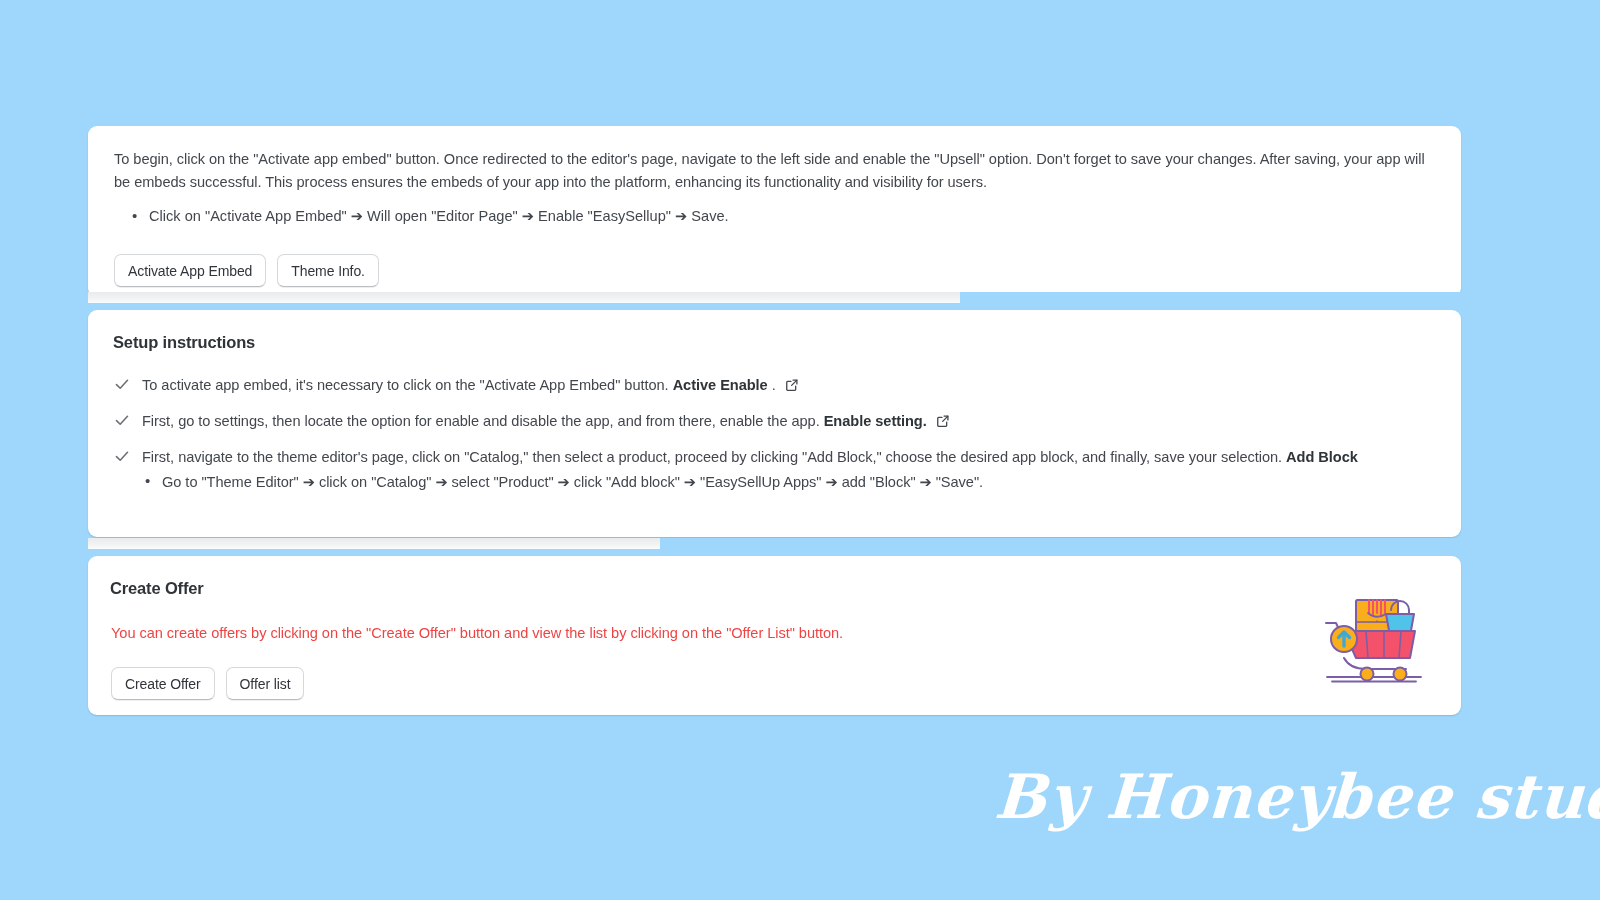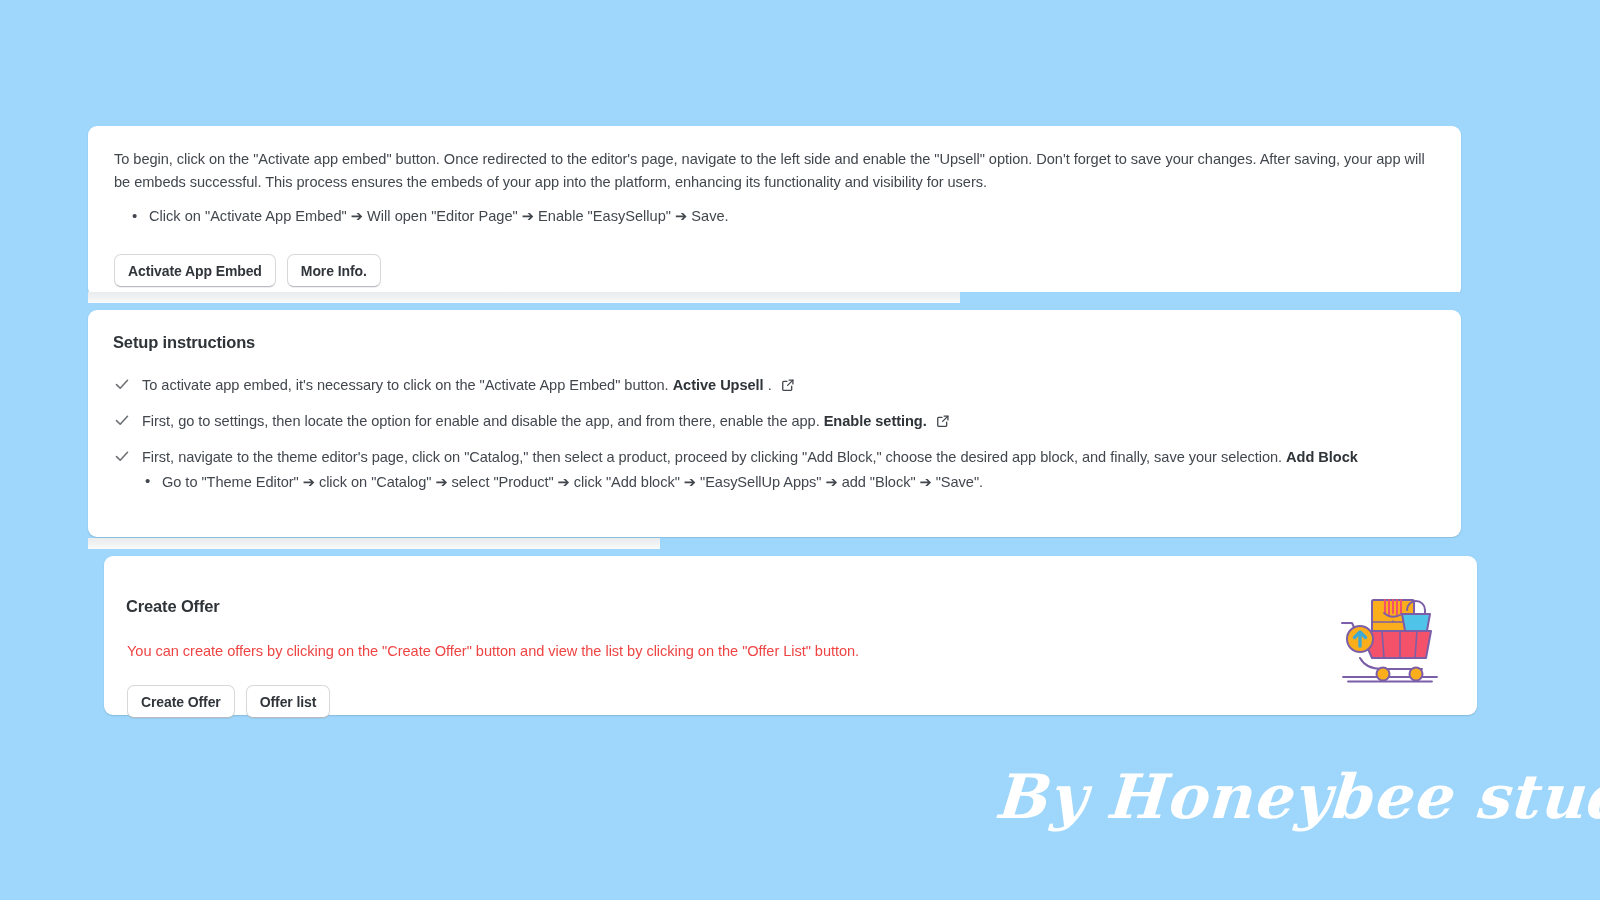--- a/index.html
+++ b/index.html
@@ -80,21 +80,21 @@
     align-items: center;
     justify-content: center;
     height: 33px;
     padding: 0 13px;
     background: #ffffff;
     border: 1px solid #d6d9dc;
     border-bottom-color: #b9bdc2;
     border-radius: 7px;
     font-family: "Liberation Sans", sans-serif;
     font-size: 14px;
-    font-weight: bold;
+    font-weight: normal;
     color: #31353b;
     letter-spacing: -0.1px;
     box-shadow: 0 1px 0 rgba(26,26,26,0.07);
     cursor: pointer;
     white-space: nowrap;
     text-align: right;
   }
 
   
   #card-setup {
@@ -168,22 +168,21 @@
     left: 3px;
     top: -1px;
     font-size: 15px;
     color: #42474e;
   }
 
   
   #card-offer {
     top: 556px;
     height: 159px;
-    padding: 41px 26px 0 22px;
-    margin-left: 16px;
+    padding: 23px 26px 0 22px;
   }
   #card-offer .card-title { margin-left: 0; }
 
   #card-offer .offer-desc {
     margin-top: 25px;
     margin-left: 1px;
     font-size: 14.6px;
     line-height: 21px;
     color: #ef4444;
     letter-spacing: -0.05px;
@@ -220,40 +219,40 @@
 
 <section class="card" id="card-embed">
   <p class="body-text">To begin, click on the "Activate app embed" button. Once redirected to the editor's page, navigate to the left side and enable the "Upsell" option. Don't forget to save your changes. After saving, your app will be embeds successful. This process ensures the embeds of your app into the platform, enhancing its functionality and visibility for users.</p>
 
   <ul class="plain">
     <li>Click on "Activate App Embed" ➔ Will open "Editor Page" ➔ Enable "EasySellup" ➔ Save.</li>
   </ul>
 
   <div class="btn-row">
     <button class="btn">Activate App Embed</button>
-    <button class="btn">More Info.</button>
+    <button class="btn">Theme Info.</button>
   </div>
 </section>
 
 <div class="gap-band" style="left:88px; top:292px; width:1373px;"></div>
 <div class="gap-band-blue" style="left:960px; top:292px; width:501px;"></div>
 
 <section class="card" id="card-setup">
   <h2 class="card-title">Setup instructions</h2>
 
   <ul class="checklist">
 
     <li>
       <span class="check-icon">
         <svg viewBox="0 0 16 16" fill="none" stroke="currentColor" stroke-width="1.6" stroke-linecap="round" stroke-linejoin="round">
             <path d="M2.5 8.6 L6.2 12.2 L13.5 4.3"></path>
           </svg>
       </span>
       <span>To activate app embed, it's necessary to click on the "Activate App Embed" button.</span>
-      <span class="bold-link">Active Upsell</span>
+      <span class="bold-link">Active Enable</span>
       <span>.</span>
       <span class="ext-icon">
         <svg viewBox="0 0 16 16" fill="none" stroke="currentColor" stroke-width="1.5" stroke-linecap="round" stroke-linejoin="round">
             <path d="M9.2 2.4 H13.6 V6.8"></path>
             <path d="M13.6 2.4 L7.6 8.4"></path>
             <path d="M12.2 9.3 V13.2 A0.9 0.9 0 0 1 11.3 14.1 H2.9 A0.9 0.9 0 0 1 2 13.2 V4.8 A0.9 0.9 0 0 1 2.9 3.9 H6.8"></path>
           </svg>
       </span>
     </li>
 

